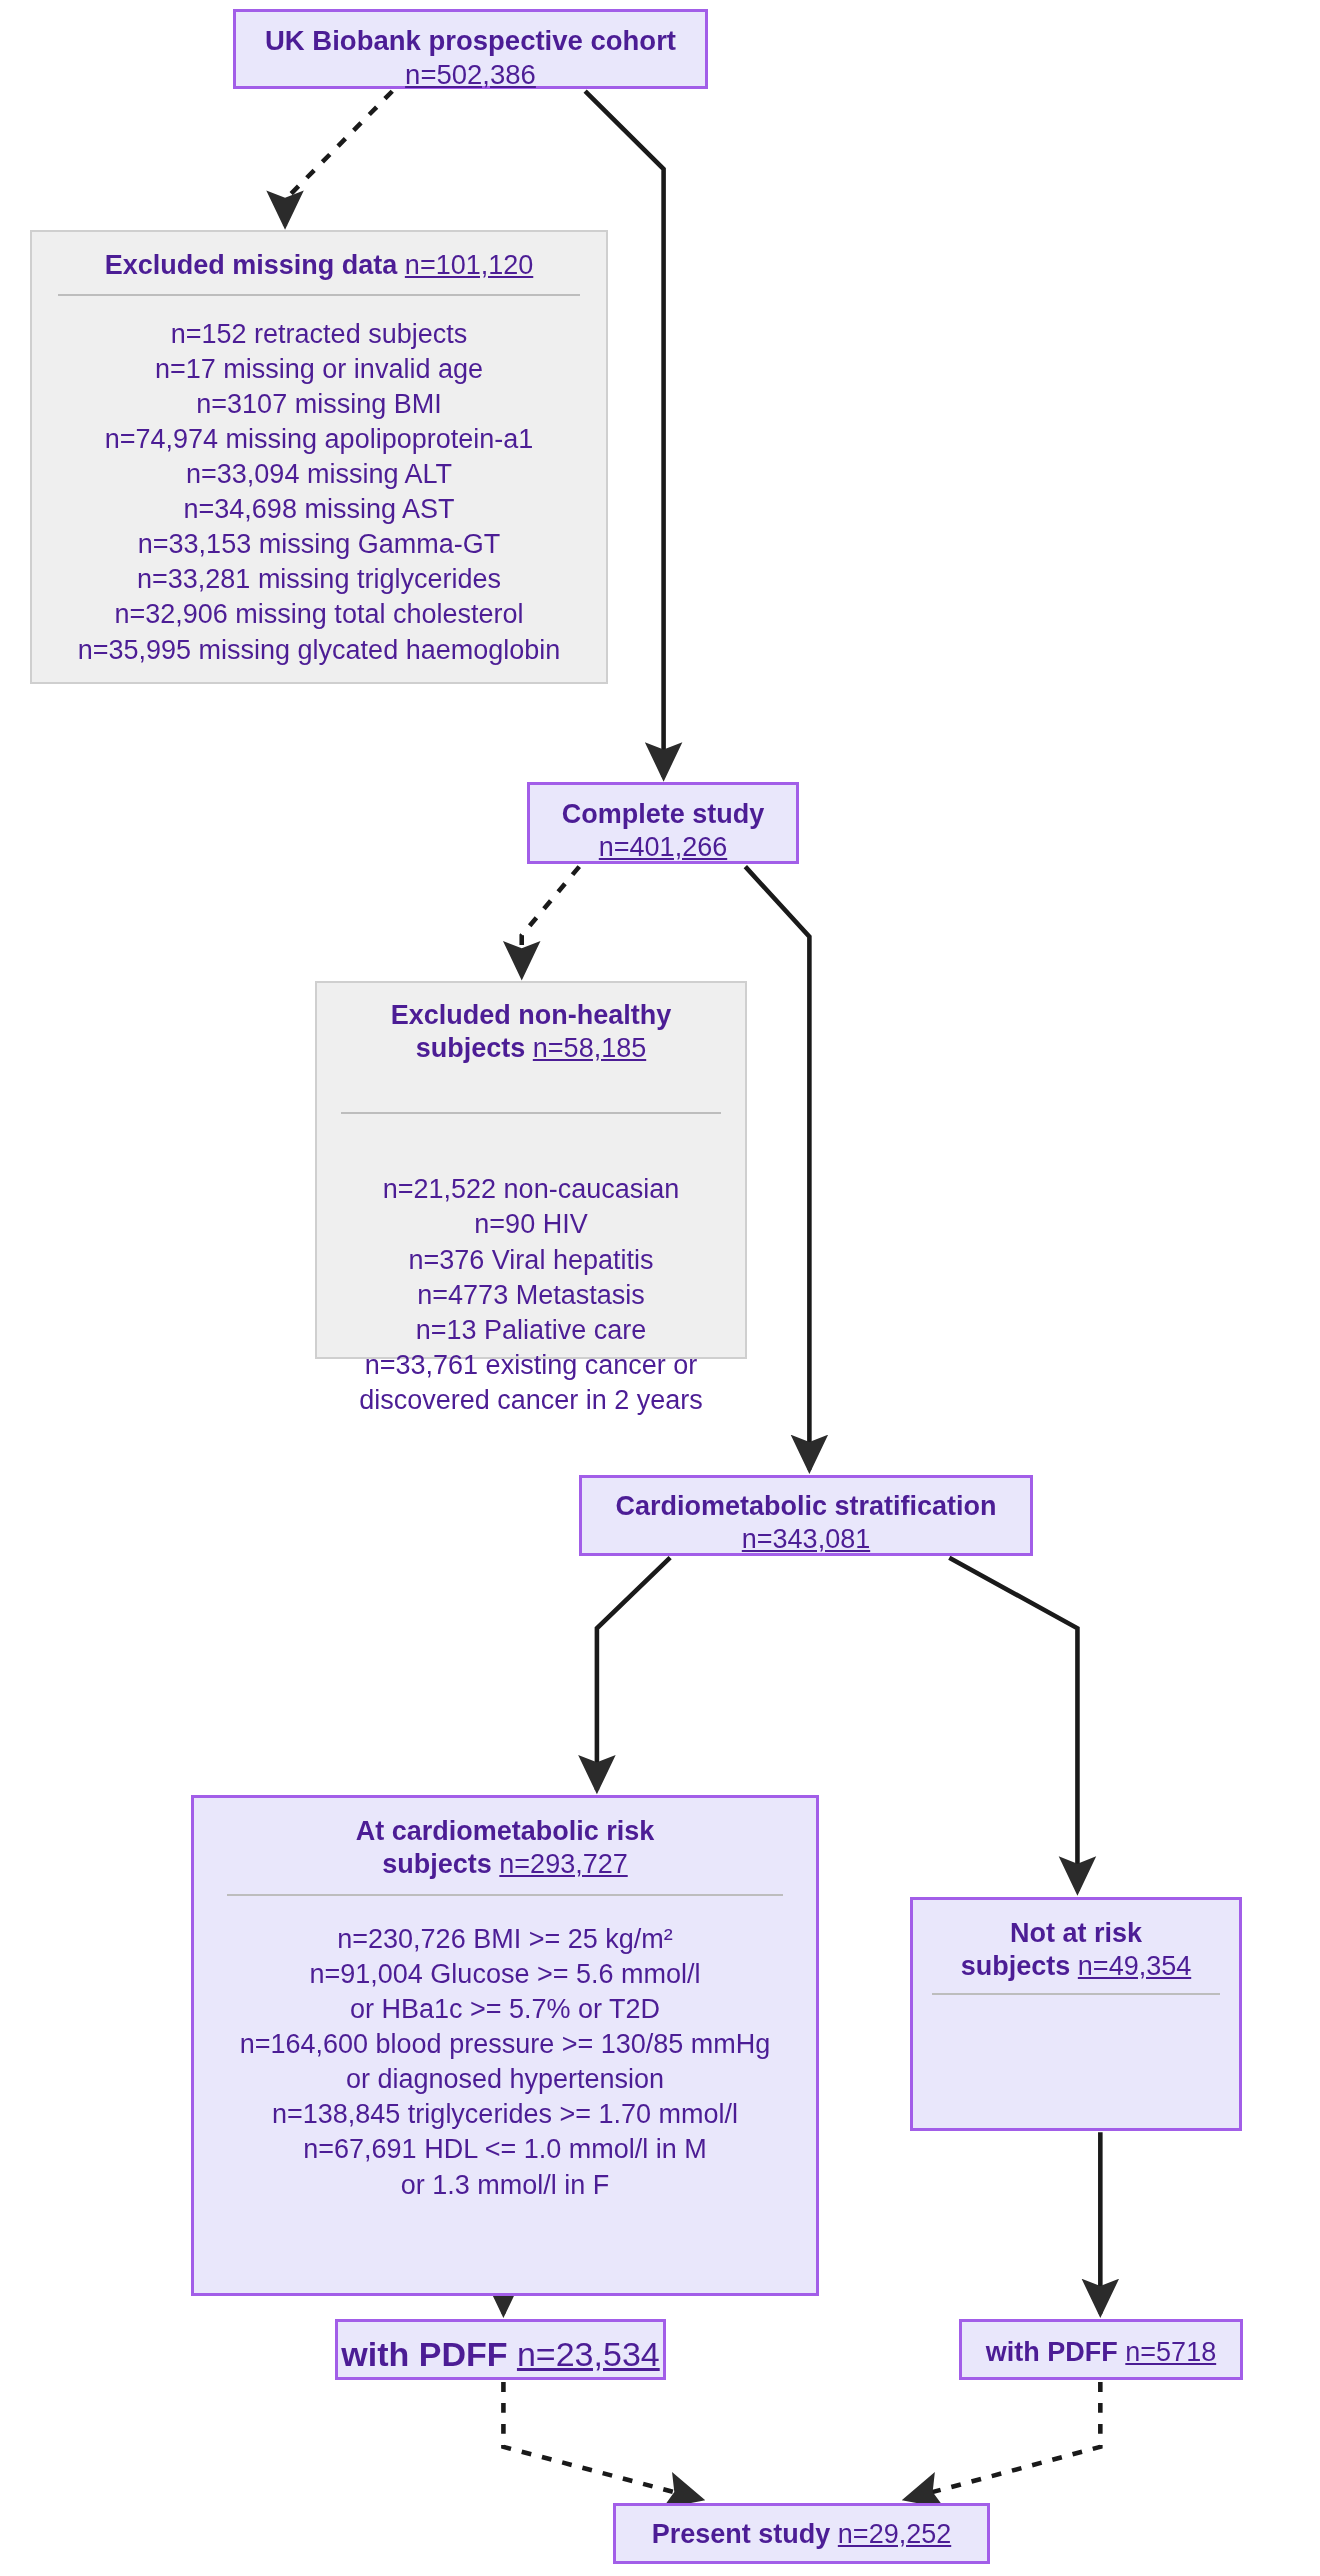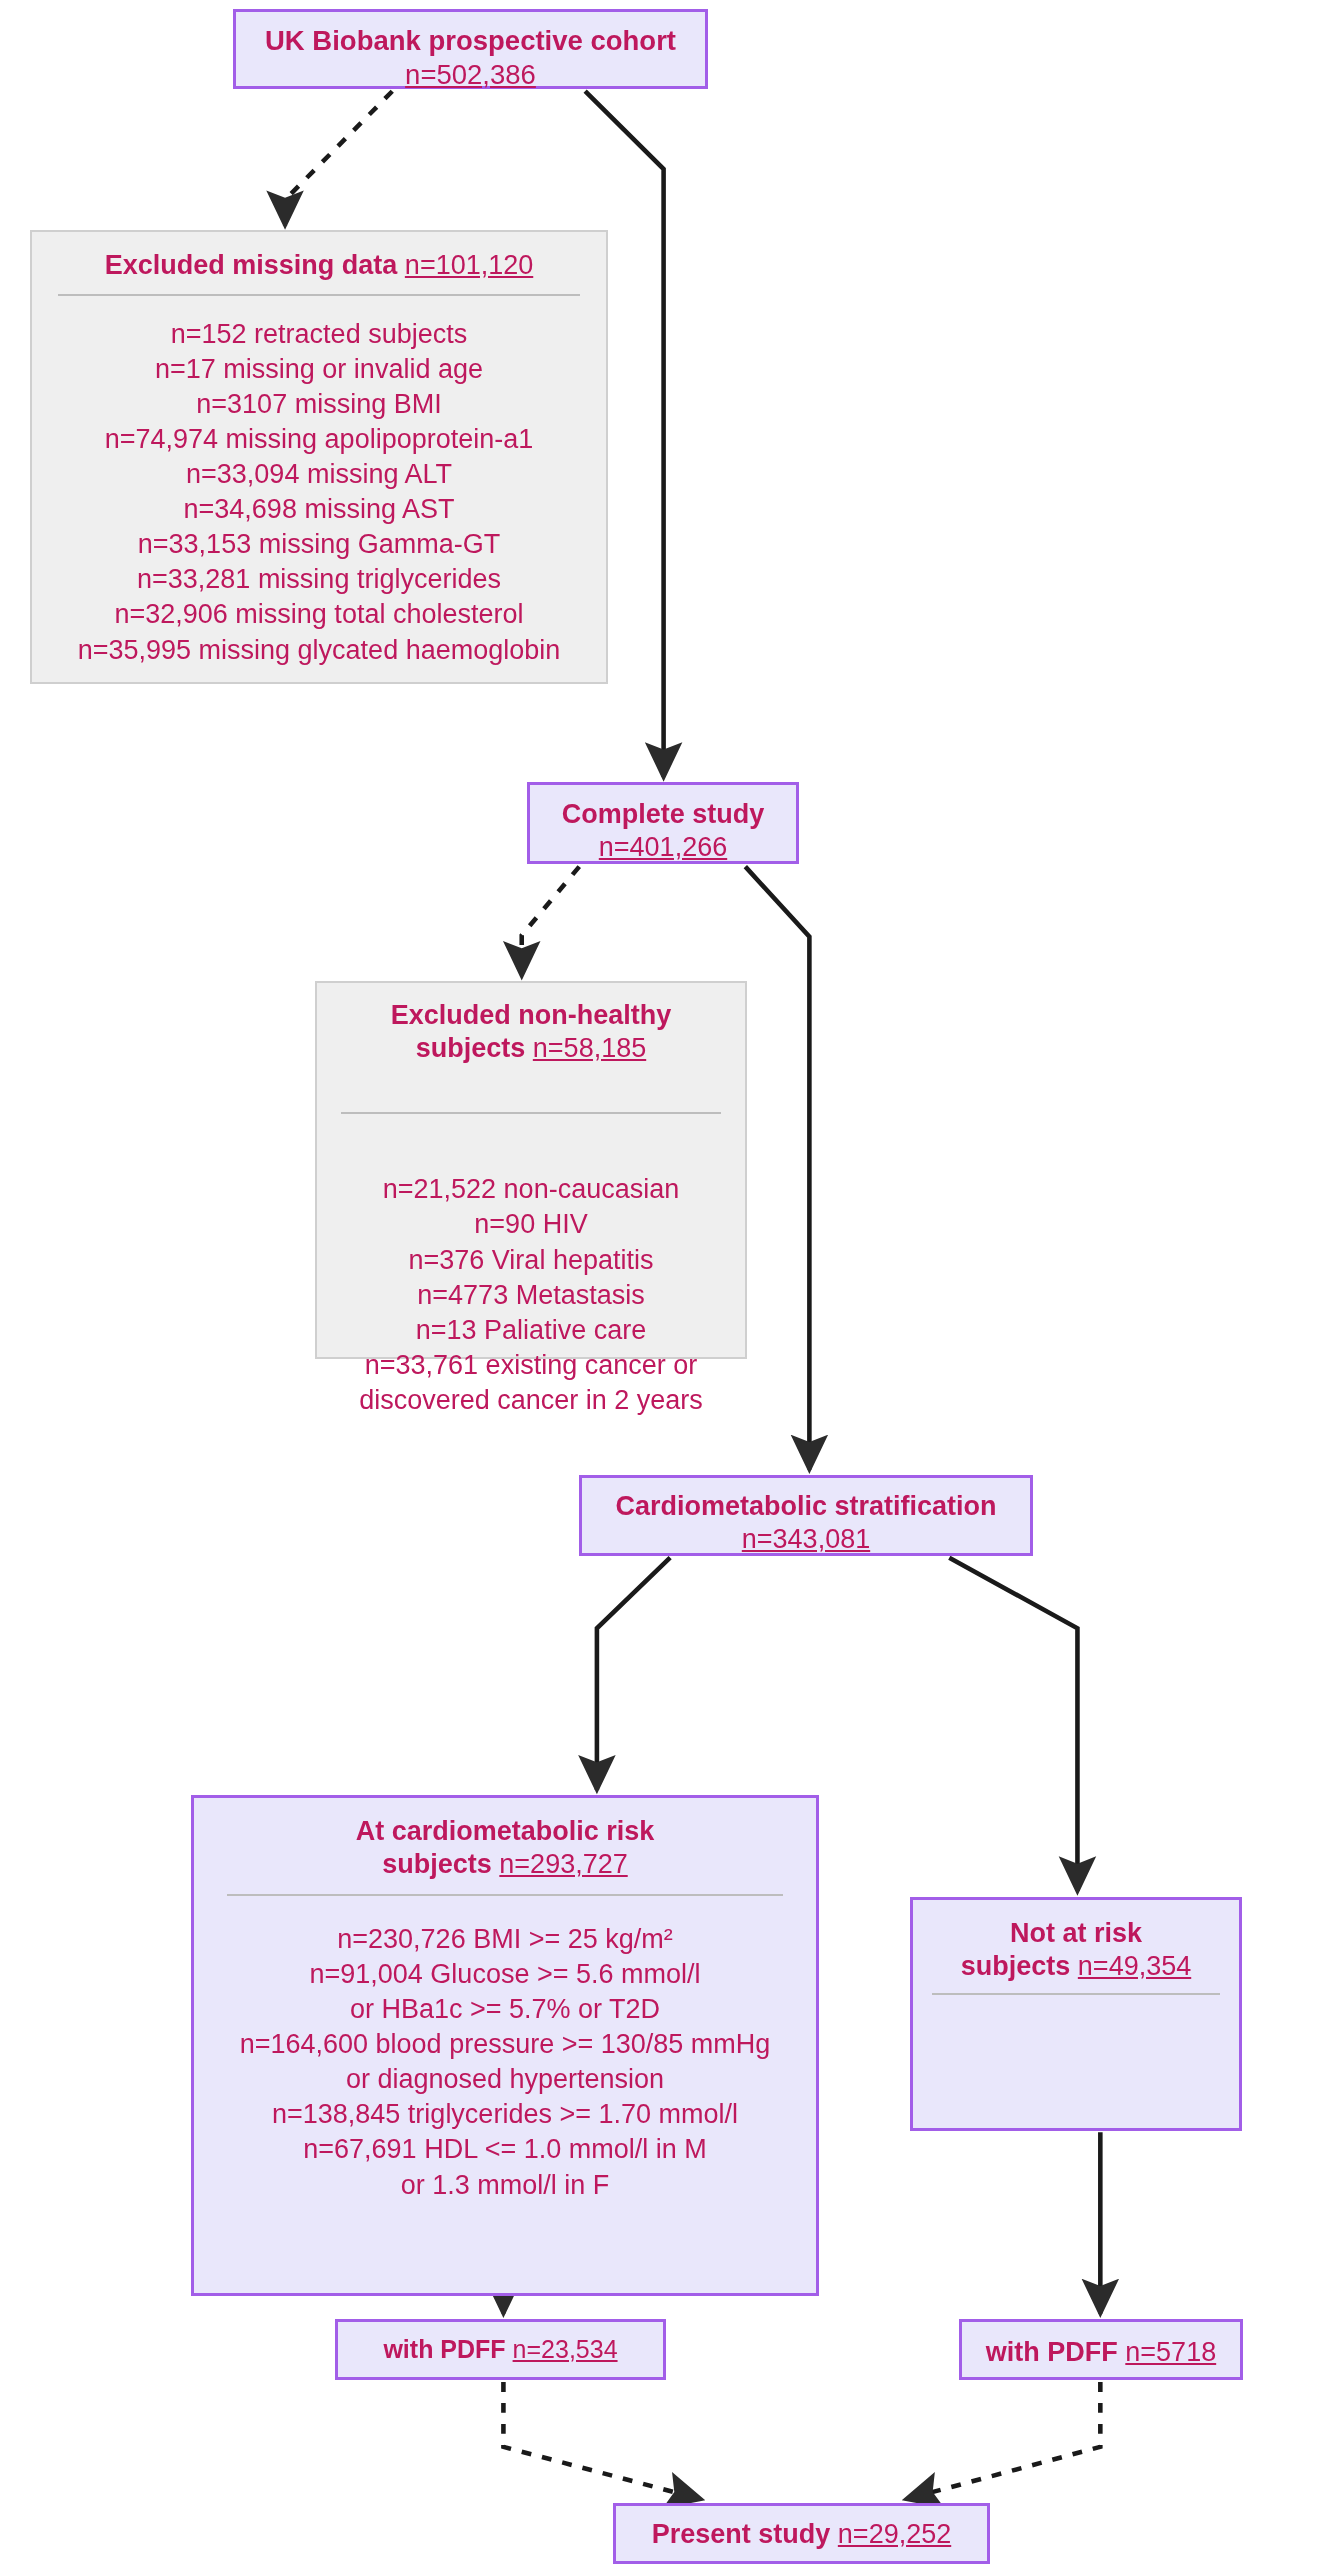--- a/index.html
+++ b/index.html
@@ -25,21 +25,21 @@
     pointer-events: none;
   }
   .node {
     position: absolute;
     box-sizing: border-box;
     display: flex;
     flex-direction: column;
     align-items: center;
     justify-content: flex-start;
     text-align: center;
-    color: #be185d;
+    color: #4c1d95;
   }
   .node.purple {
     background: #e9e7fb;
     border: 3.3px solid #a25ee8;
   }
   .node.gray {
     background: #efefef;
     border: 2.6px solid #cfcfcf;
   }
   .node-title {
@@ -64,21 +64,21 @@
   }
 
   
   #n-cohort      { left: 233px;  top: 9.2px;   width: 475px;  height: 80px;  padding-top: 11.8px;  font-size: 27.5px; }
   #n-excl1       { left: 30px;   top: 230px;  width: 578px;  height: 454px;  padding: 17px 9.2px 0 9.2px; font-size: 27px; }
   #n-complete    { left: 527px;  top: 782px; width: 272px;  height: 82px;  padding-top: 13px;  font-size: 27px; }
   #n-excl2       { left: 315px;  top: 981px; width: 432px;  height: 378px;  padding: 15.7px 9.2px 0 9.2px; font-size: 27px; gap: 36px; }
   #n-strat       { left: 579px;  top: 1475px; width: 454px;  height: 81px;  padding-top: 11.8px;  font-size: 27px; }
   #n-risk        { left: 191px;  top: 1795px; width: 628px;  height: 501px;  padding: 17px 9.2px 0 9.2px; font-size: 27px; }
   #n-notrisk     { left: 910px; top: 1897px; width: 332px;  height: 234px;  padding: 17px 7.8px 0 7.8px; font-size: 27px; }
-  #n-pdff-left   { left: 335px;  top: 2319px; width: 331px;  height: 61px;   padding-top: 11.8px;  font-size: 25px; }
+  #n-pdff-left   { left: 335px;  top: 2319px; width: 331px;  height: 61px;   padding-top: 11.8px;  font-size: 34px; }
   #n-pdff-right  { left: 959px; top: 2319px; width: 284px;  height: 61px;   padding-top: 14px;  font-size: 27px; }
   #n-present     { left: 613px;  top: 2503px; width: 377px;  height: 61px;   padding-top: 11.8px;  font-size: 27px; }
 
   #n-risk .divider    { width: 92%; margin: 13px 0 26px 0; }
   #n-notrisk .divider { width: 93%; margin: 10.5px 0 19.6px 0; }
   #n-excl1 .divider   { width: 94%; margin: 11.8px 0 21px 0; }
   #n-excl2 .divider   { width: 93%; margin: 11.8px 0 22px 0; }
 </style>
 </head>
 <body>

